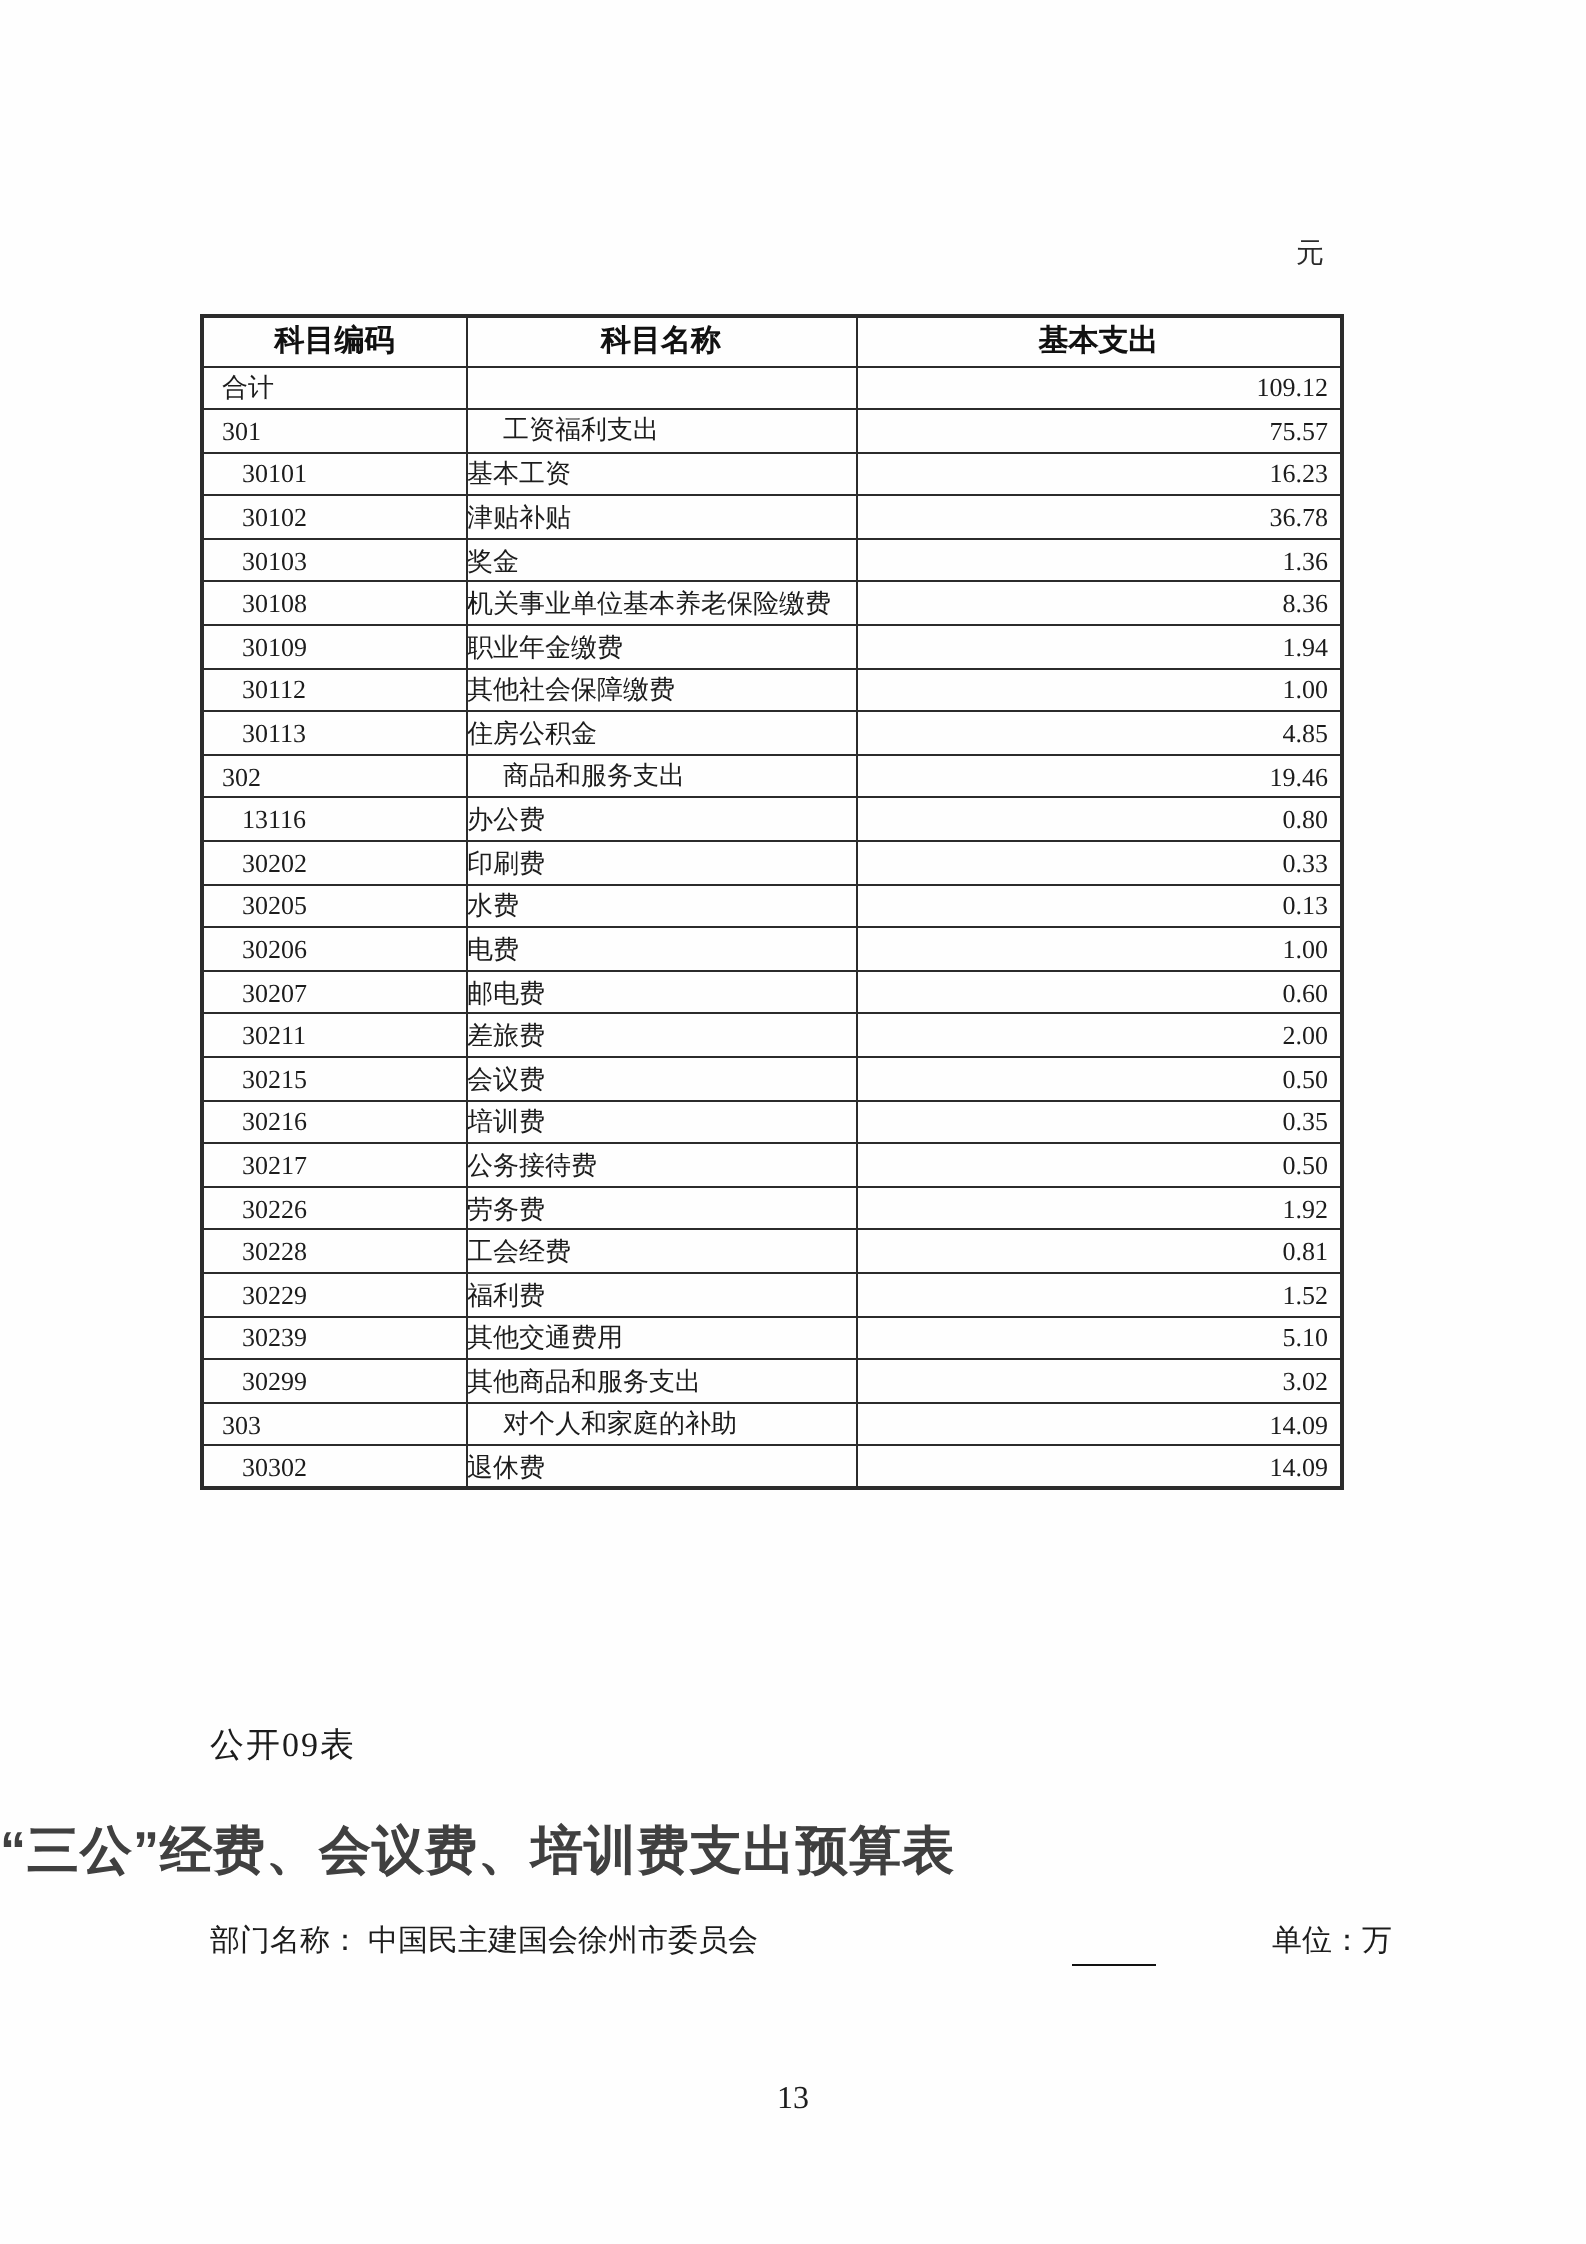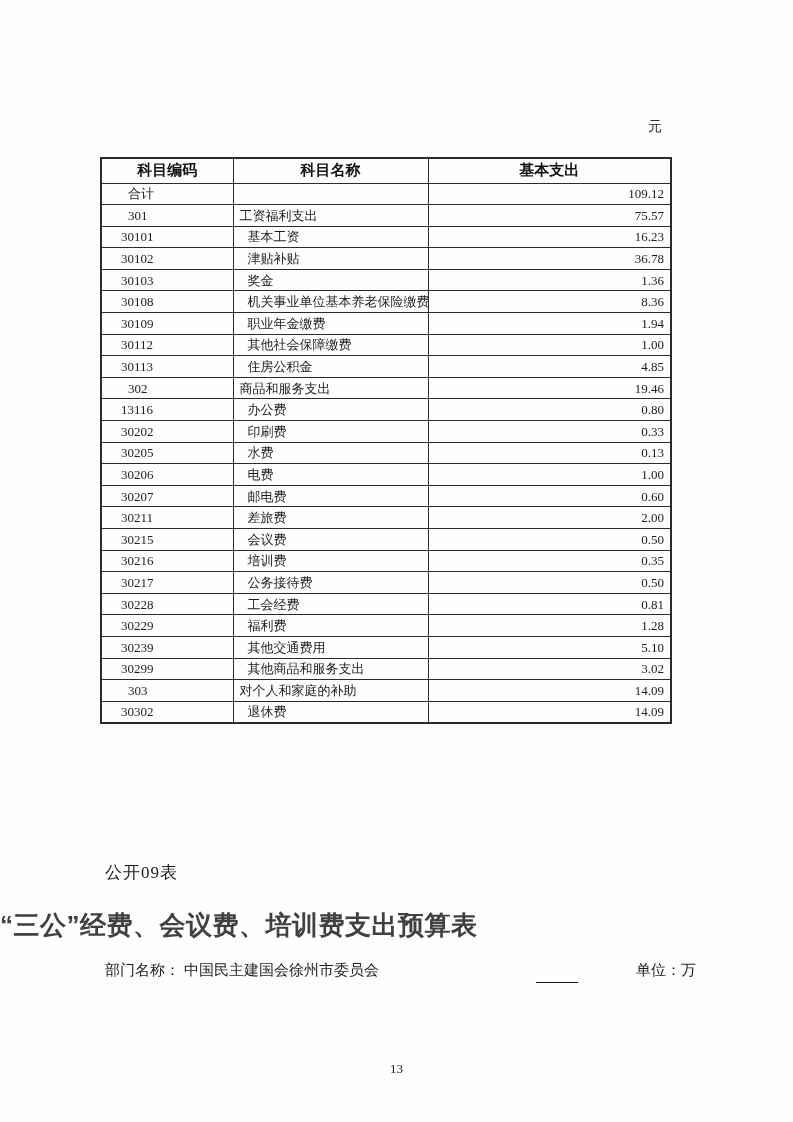--- a/index.html
+++ b/index.html
@@ -41,24 +41,24 @@
     font-weight: bold;
     font-size: 15px;
     text-align: center;
     color: #111;
   }
   table.budget-table td {
     height: 21.6px;
     font-size: 13px;
     line-height: 1;
   }
-  td.cell-code.lvl0 { padding-left: 26px; }
+  td.cell-code.lvl0 { padding-left: 9px; }
   td.cell-code.lvl1 { padding-left: 19px; }
-  td.cell-name.lvl0 { padding-left: 6px; }
-  td.cell-name.lvl1 { padding-left: 14px; }
+  td.cell-name.lvl0 { padding-left: 18px; font-family: Liberation Mono, monospace; }
+  td.cell-name.lvl1 { padding-left: 0; }
   td.cell-value { text-align: right; padding-right: 6px; }
   .table-note {
     position: absolute;
     left: 105px;
     top: 861px;
     font-size: 17px;
     letter-spacing: 1px;
   }
   .section-title {
     position: absolute;
@@ -92,22 +92,21 @@
     left: 636px;
     top: 961px;
     font-size: 15px;
   }
   .page-number {
     position: absolute;
     left: 0;
     right: 0;
     top: 1041px;
     text-align: center;
-    font-size: 13px;
-    margin-top: 20px;
+    font-size: 16px;
   }
 </style>
 </head>
 <body>
 
 <div class="page">
 
   <div class="unit-top">元</div>
 
   <table class="budget-table">
@@ -213,28 +212,33 @@
           <td class="cell-code lvl1">30216</td>
           <td class="cell-name lvl1">培训费</td>
           <td class="cell-value lvl1">0.35</td>
         </tr>
         <tr>
           <td class="cell-code lvl1">30217</td>
           <td class="cell-name lvl1">公务接待费</td>
           <td class="cell-value lvl1">0.50</td>
         </tr>
         <tr>
+          <td class="cell-code lvl1">30226</td>
+          <td class="cell-name lvl1">劳务费</td>
+          <td class="cell-value lvl1">1.92</td>
+        </tr>
+        <tr>
           <td class="cell-code lvl1">30228</td>
           <td class="cell-name lvl1">工会经费</td>
           <td class="cell-value lvl1">0.81</td>
         </tr>
         <tr>
           <td class="cell-code lvl1">30229</td>
           <td class="cell-name lvl1">福利费</td>
-          <td class="cell-value lvl1">1.28</td>
+          <td class="cell-value lvl1">1.52</td>
         </tr>
         <tr>
           <td class="cell-code lvl1">30239</td>
           <td class="cell-name lvl1">其他交通费用</td>
           <td class="cell-value lvl1">5.10</td>
         </tr>
         <tr>
           <td class="cell-code lvl1">30299</td>
           <td class="cell-name lvl1">其他商品和服务支出</td>
           <td class="cell-value lvl1">3.02</td>

